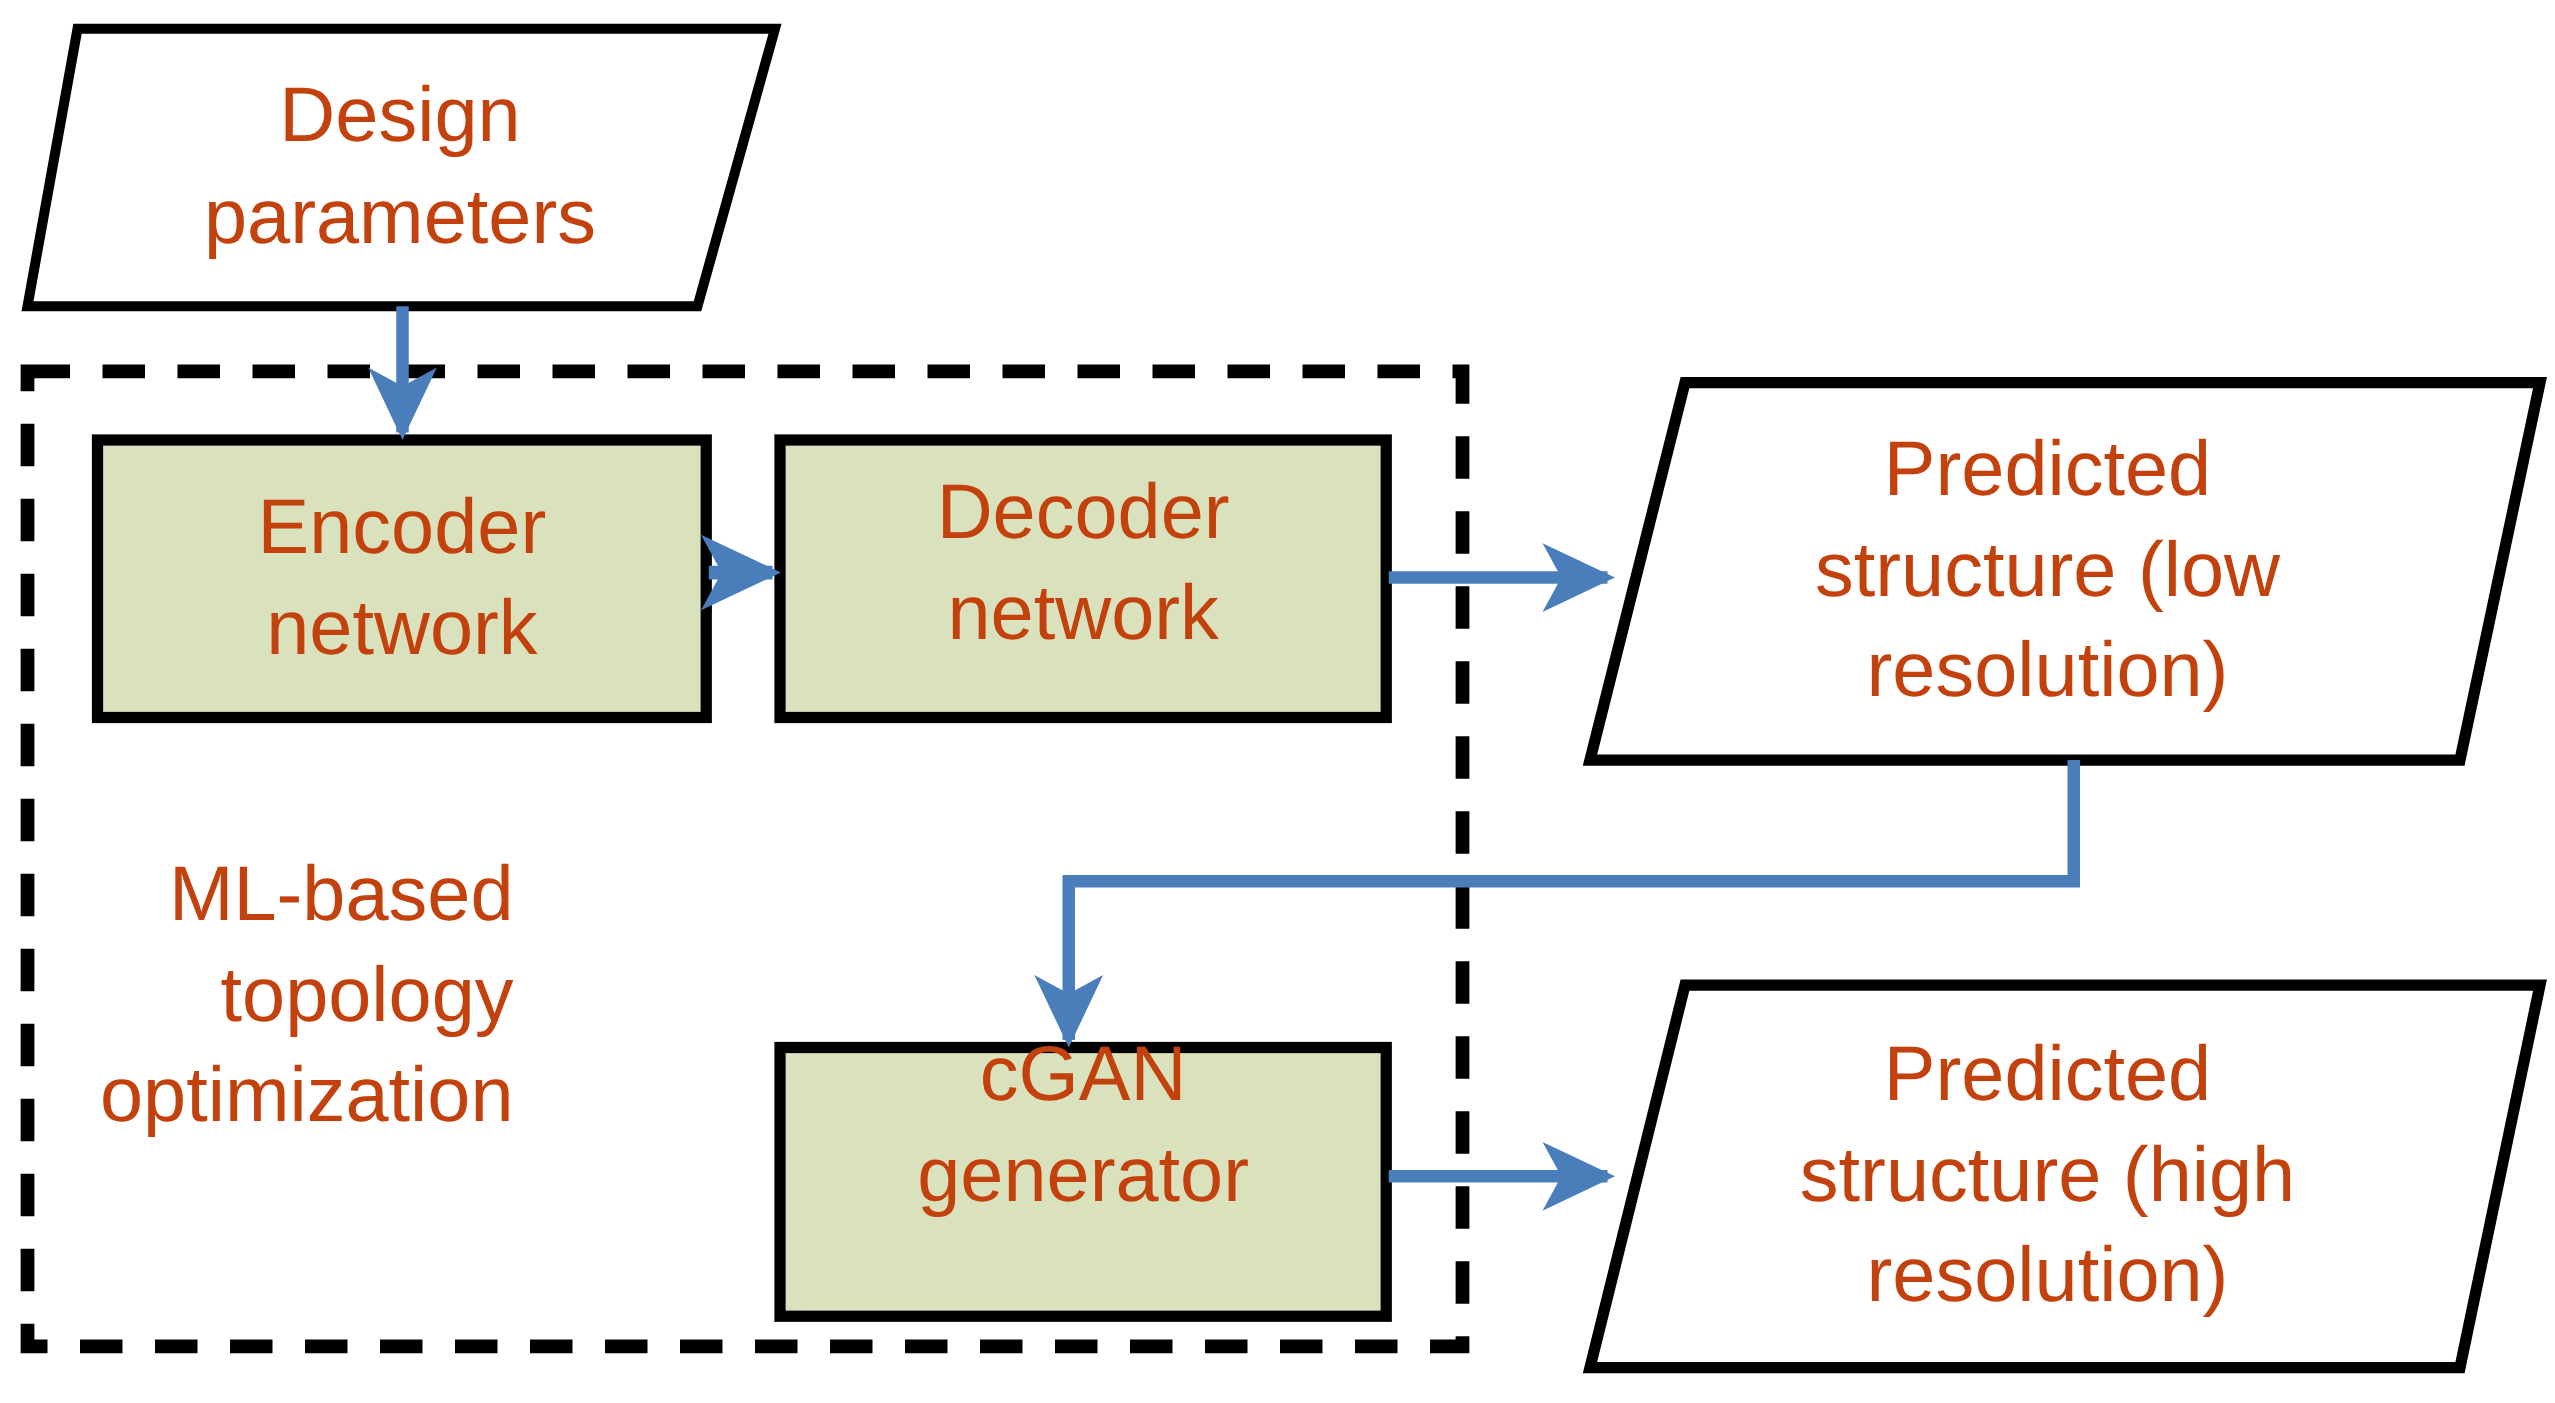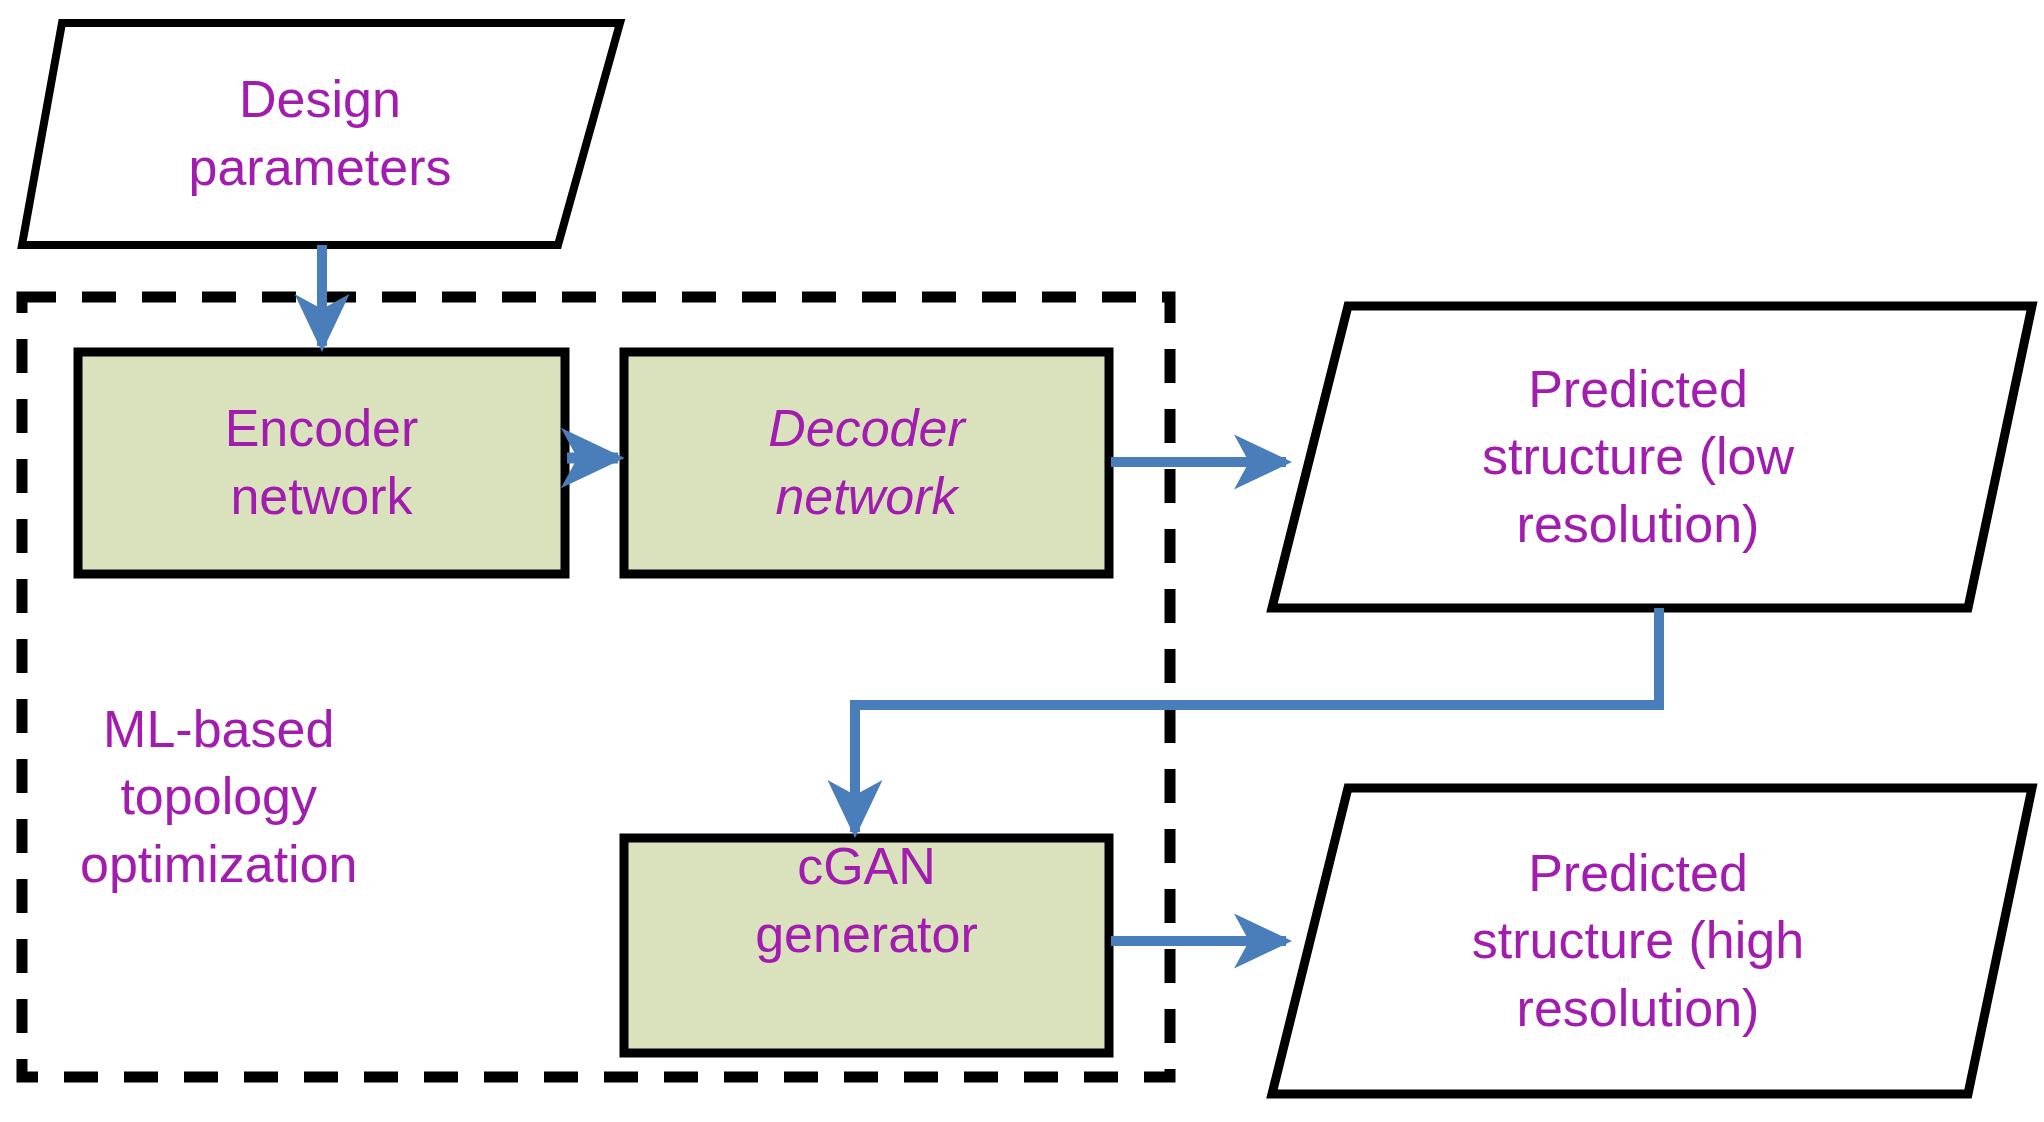--- a/index.html
+++ b/index.html
@@ -26,30 +26,30 @@
     width: 2044px;
     height: 1122px;
   }
   .node-label {
     position: absolute;
     display: flex;
     flex-direction: column;
     align-items: center;
     justify-content: center;
     text-align: center;
-    font-size: 52px;
+    font-size: 62px;
     line-height: 1.30;
     font-weight: 400;
-    color: #a21caf;
+    color: #c2410c;
     pointer-events: none;
     white-space: pre-line;
   }
   .node-label.left-align {
     align-items: flex-start;
-    text-align: center;
+    text-align: right;
   }
 </style>
 </head>
 <body>
 
 <div id="canvas">
 
   <svg id="flow-svg" viewBox="0 0 2044 1122" xmlns="http://www.w3.org/2000/svg">
     <defs>
       <marker id="arrowhead" markerWidth="7" markerHeight="7" refX="5.6" refY="3.1" orient="auto" markerUnits="strokeWidth">
@@ -81,21 +81,21 @@
 
     <line x1="1111" y1="941" x2="1286" y2="941" stroke="#4A7EBB" stroke-width="10" marker-end="url(#arrowhead)"></line>
   </svg>
 
   <div class="node-label" style="left:62px; top:30px; width:516px; height:208px;">Design
 parameters</div>
 
   <div class="node-label" style="left:78px; top:352px; width:487px; height:222px;">Encoder
 network</div>
 
-  <div class="node-label" style="left:624px; top:352px; width:485px; height:222px;font-style:italic;">Decoder
+  <div class="node-label" style="left:624px; top:340px; width:485px; height:222px;">Decoder
 network</div>
 
   <div class="node-label" style="left:624px; top:793px; width:485px; height:215px;">cGAN
 generator</div>
 
   <div class="node-label" style="left:1288px; top:306px; width:700px; height:302px;">Predicted
 structure (low
 resolution)</div>
 
   <div class="node-label" style="left:1288px; top:788px; width:700px; height:306px;">Predicted

